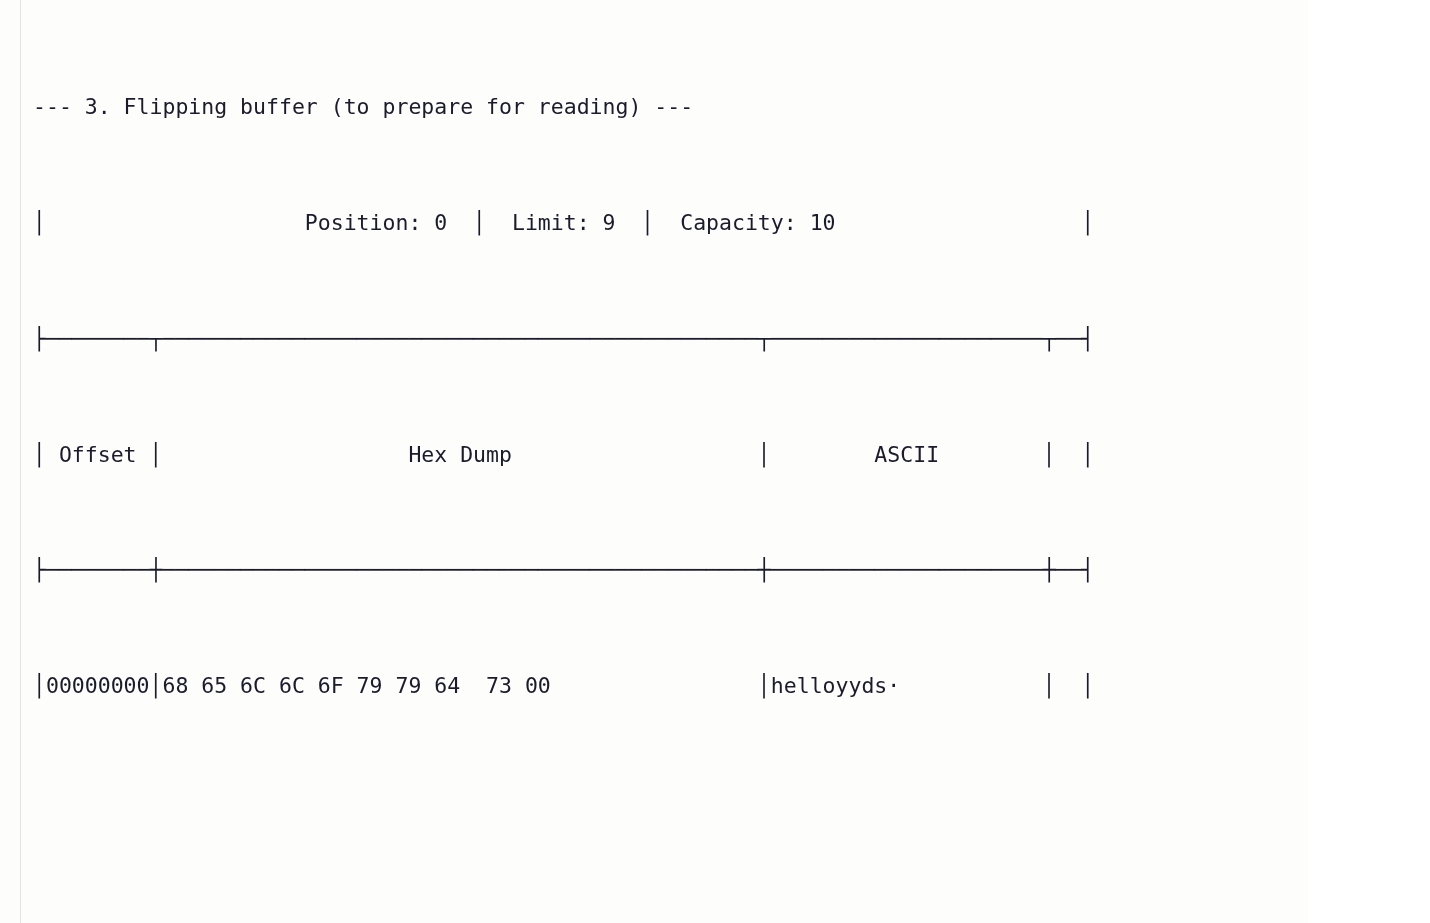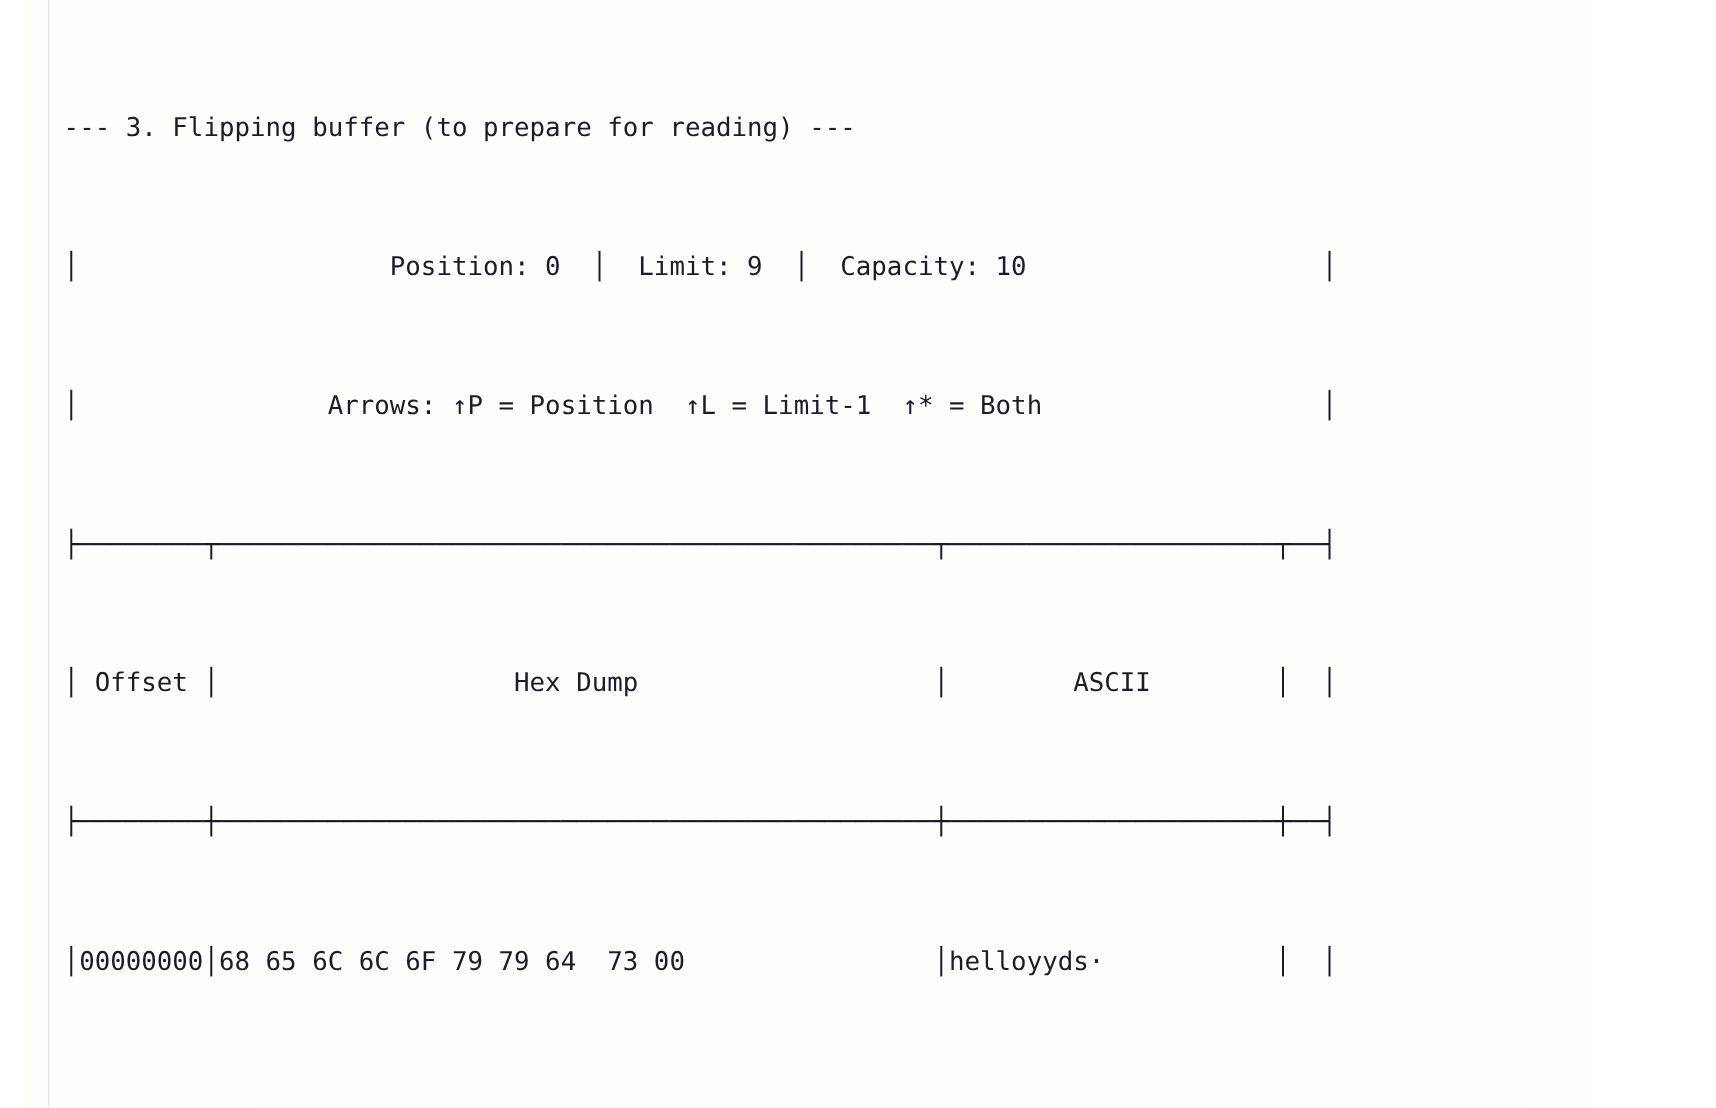--- a/index.html
+++ b/index.html
@@ -16,21 +16,20 @@
   }
 
   
   #console-output {
     position: relative;
     width: 1308px;
     height: 923px;
     background: #fdfdfb;
     box-sizing: border-box;
     padding: 0;
-    margin-left: 20px;
   }
 
   
   #gutter-rule {
     position: absolute;
     left: 20px;
     top: 0;
     width: 1px;
     height: 923px;
     background: #e3e3e3;
@@ -64,21 +63,20 @@
 </head>
 <body>
 
 <div id="console-output">
 
   <div id="gutter-rule"></div>
 
   <div id="console-text">
     <span class="console-line">--- 3. Flipping buffer (to prepare for reading) ---</span>
     <span class="console-line">│                    Position: 0  │  Limit: 9  │  Capacity: 10                   │</span>
-    <span class="console-line">│                Arrows: ↑P = Position  ↑L = Limit-1  ↑* = Both                  │</span>
     <span class="console-line">├────────┬──────────────────────────────────────────────┬─────────────────────┬──┤</span>
     <span class="console-line">│ Offset │                   Hex Dump                   │        ASCII        │  │</span>
     <span class="console-line">├────────┼──────────────────────────────────────────────┼─────────────────────┼──┤</span>
     <span class="console-line">│00000000│68 65 6C 6C 6F 79 79 64  73 00                │helloyyds·           │  │</span>
     
     
     
     
     
     

